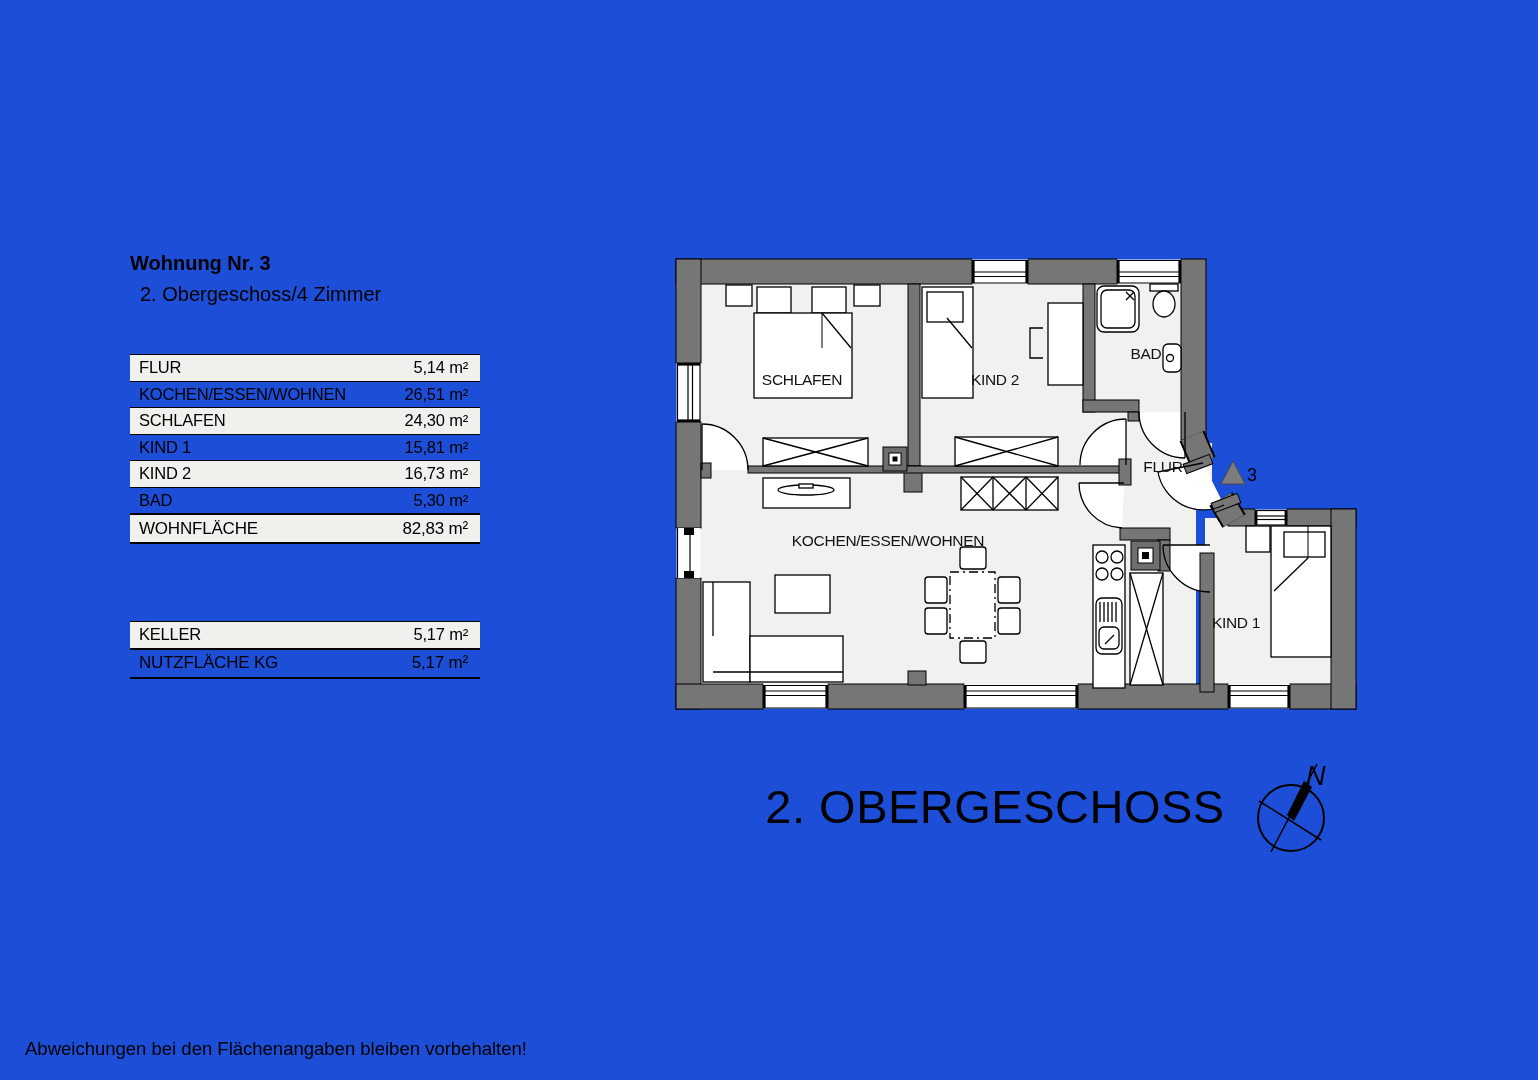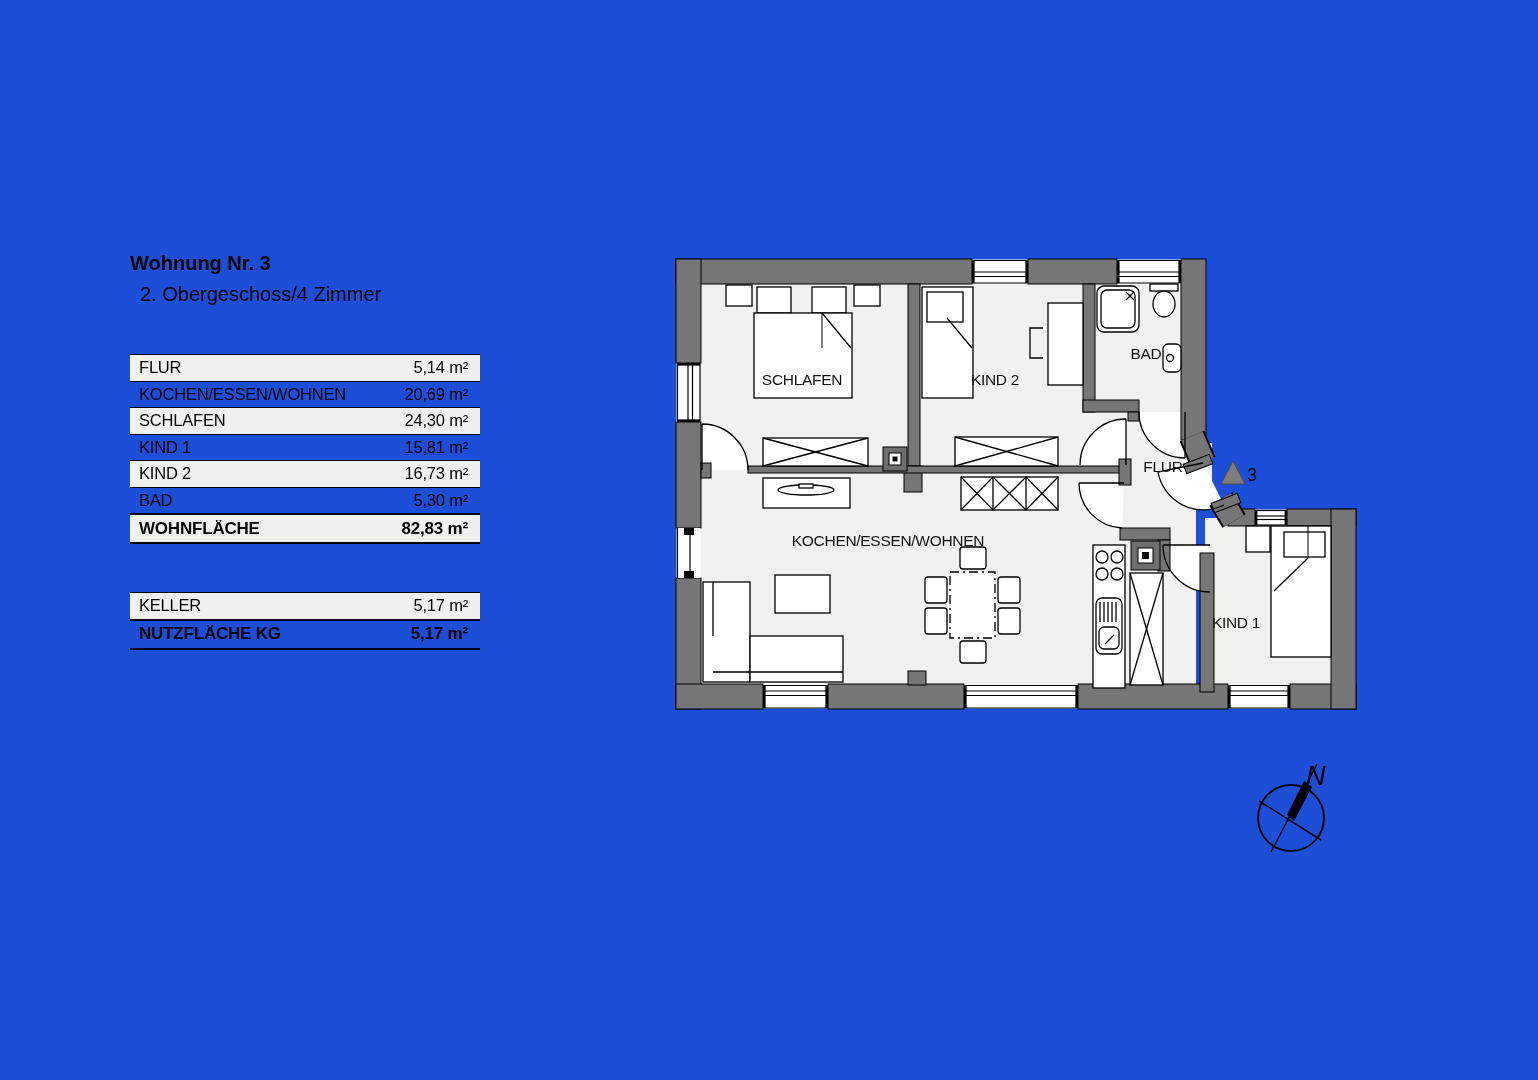--- a/index.html
+++ b/index.html
@@ -5,27 +5,27 @@
   html,body{margin:0;padding:0;background:#fff;}
   #page{position:relative;width:1538px;height:1080px;background:#1d4ed8;overflow:hidden;
         font-family:"Liberation Sans",sans-serif;color:#000;}
   .abs{position:absolute;}
   
   #apt-title{left:130px;top:250px;font-size:20px;font-weight:bold;line-height:26px;}
   #apt-subtitle{left:140px;top:281px;font-size:20px;font-weight:normal;line-height:26px;}
   
   .area-table{left:130px;width:350px;border-top:1.6px solid #000;}
   #table-1{top:354px;}
-  #table-2{top:592px;}
+  #table-2{top:621px;}
   .trow{display:flex;justify-content:space-between;align-items:center;
         height:25.5px;padding:0 12px 0 9px;border-bottom:1.2px solid #000;
         font-size:16.5px;letter-spacing:-0.2px;}
   .trow.shade{background:#f0f0ed;}
   .trow.pre-total{border-bottom:2.6px solid #000;}
-  .trow.total{font-weight:bold;font-size:17px;border-bottom:2.2px solid #000;height:27px;}
+  .trow.total{font-weight:normal;font-size:17px;border-bottom:2.2px solid #000;height:27px;}
   
   #floor-title{left:660px;top:779px;width:670px;text-align:center;
                font-size:47px;letter-spacing:0.5px;white-space:nowrap;}
   
   #disclaimer{left:25px;top:1038px;font-size:18.5px;}
   svg{position:absolute;left:0;top:0;}
   svg text{font-family:"Liberation Sans",sans-serif;}
   .room-label{font-size:15.5px;letter-spacing:-0.3px;fill:#111;}
 </style>
 </head>
@@ -36,21 +36,21 @@
   <div class="abs" id="apt-title">Wohnung Nr. 3</div>
   <div class="abs" id="apt-subtitle">2. Obergeschoss/4 Zimmer</div>
 
   <div class="abs area-table" id="table-1">
     <div class="trow shade">
       <span>FLUR</span>
       <span>5,14 m²</span>
     </div>
     <div class="trow">
       <span>KOCHEN/ESSEN/WOHNEN</span>
-      <span>20,69 m²</span>
+      <span>26,51 m²</span>
     </div>
     <div class="trow shade">
       <span>SCHLAFEN</span>
       <span>24,30 m²</span>
     </div>
     <div class="trow">
       <span>KIND 1</span>
       <span>15,81 m²</span>
     </div>
     <div class="trow shade">
@@ -71,20 +71,22 @@
     <div class="trow shade pre-total">
       <span>KELLER</span>
       <span>5,17 m²</span>
     </div>
     <div class="trow total">
       <span>NUTZFLÄCHE KG</span>
       <span>5,17 m²</span>
     </div>
   </div>
 
+  <div class="abs" id="floor-title">2. OBERGESCHOSS</div>
+  <div class="abs" id="disclaimer">Abweichungen bei den Flächenangaben bleiben vorbehalten!</div>
 
   <svg width="1538" height="1080" viewBox="0 0 1538 1080">
 
     <g fill="#f1f1ef">
       <rect x="688" y="272" width="508" height="428"></rect>
       <rect x="1188" y="443" width="24" height="62"></rect>
       <rect x="1205" y="518" width="140" height="182"></rect>
     </g>
 
     <g fill="#ffffff">

